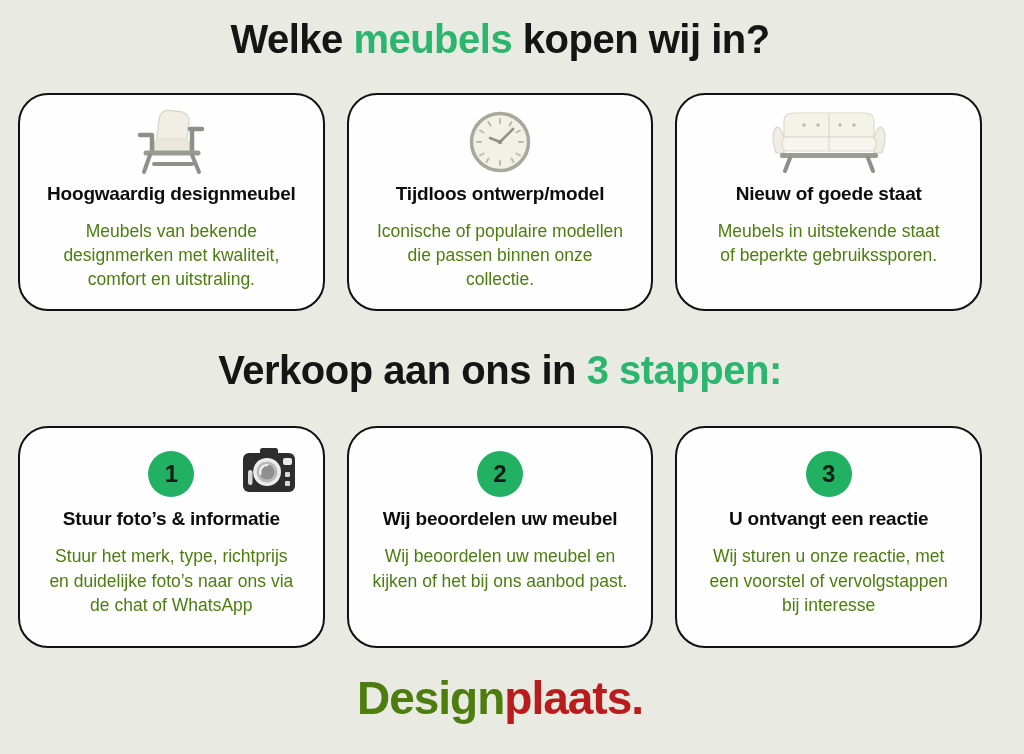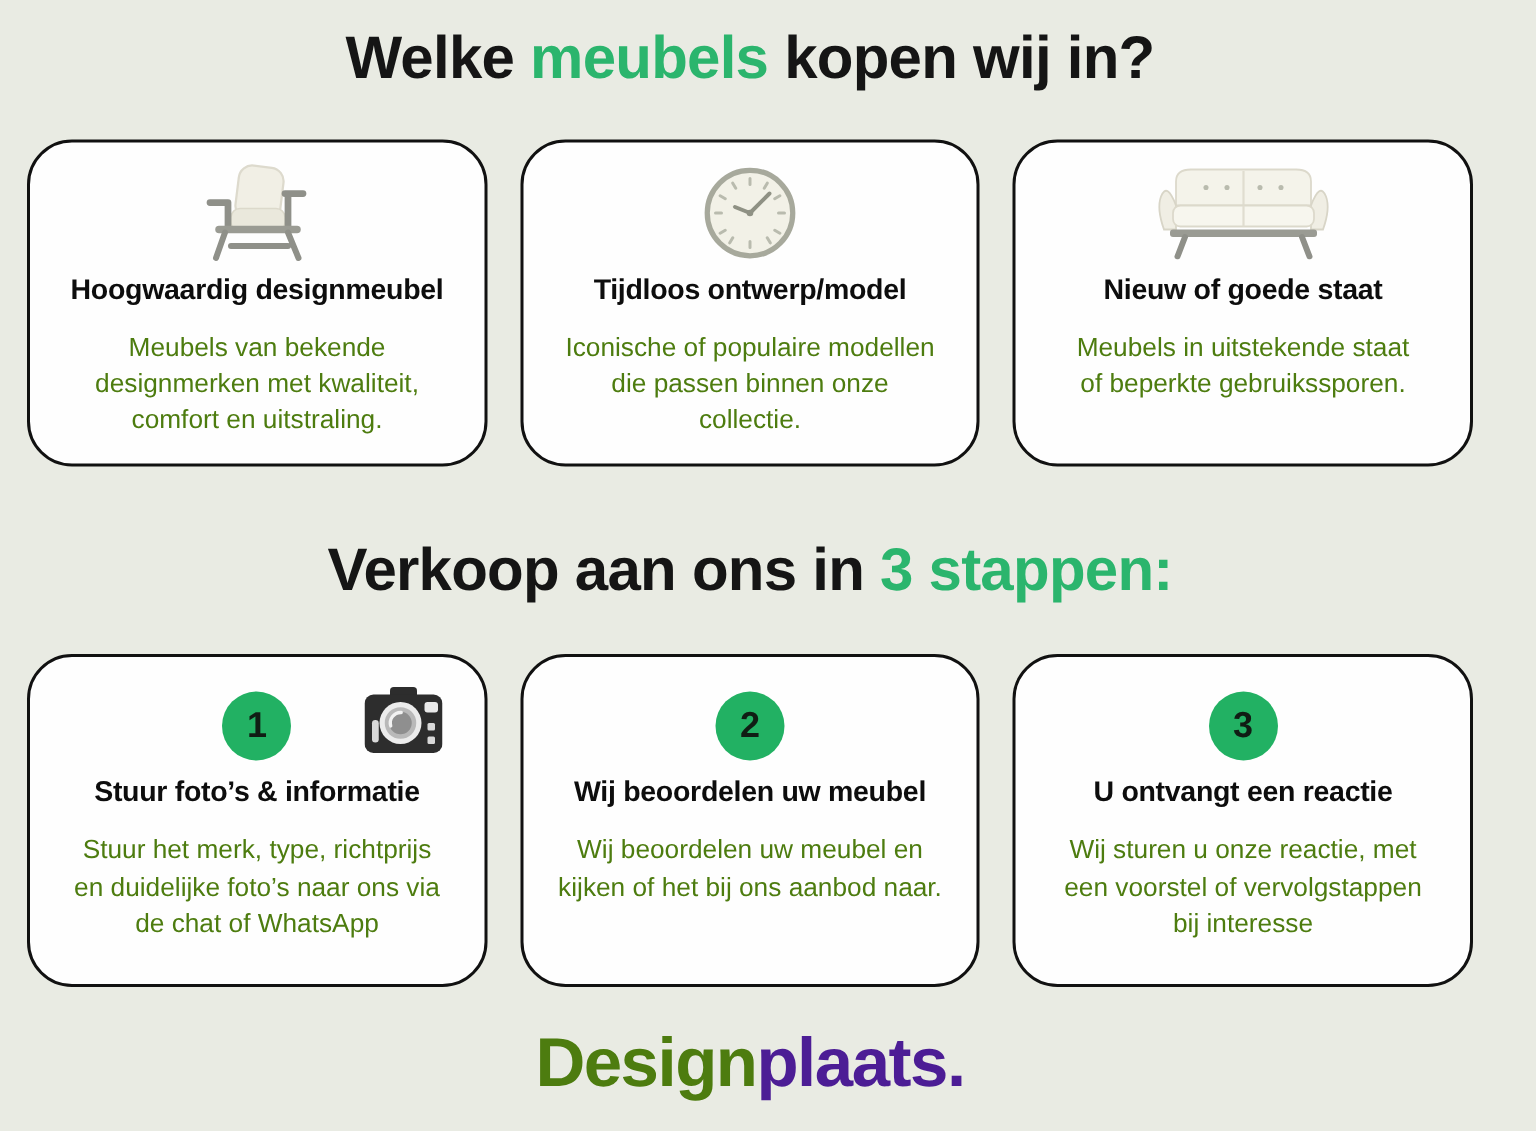--- a/index.html
+++ b/index.html
@@ -12,21 +12,21 @@
   .page {
     width: 1000px; height: 754px;
     display: flex; flex-direction: column; align-items: center;
   }
   .heading {
     margin-top: 16px;
     font-size: 40px; font-weight: 800; letter-spacing: -0.5px;
     color: #151515; text-align: center; line-height: 1.15;
   }
   .heading .hl { color: #2bb56d; }
-  .heading-steps { margin-top: 46px; }
+  .heading-steps { margin-top: 36px; }
   .card-row {
     width: 100%;
     display: flex; gap: 22px;
     padding: 0 18px;
     margin-top: 31px;
   }
   .card-row-steps { margin-top: 33px; }
   .card {
     flex: 1 1 0;
     background: #fefefe;
@@ -61,21 +61,21 @@
     margin-top: 6px;
   }
   .step-icon-slot { height: 58px; display: flex; align-items: center; }
   .camera-float { position: absolute; top: 20px; right: 28px; }
   .footer {
     margin-top: 27px;
     font-size: 46px; font-weight: 800; letter-spacing: -1px;
     text-align: center; line-height: 1;
   }
   .footer .brand-white { color: #4d7c0f; }
-  .footer .brand-green { color: #4c1d95; }
+  .footer .brand-green { color: #b91c1c; }
 </style>
 </head>
 <body>
 
 <div class="page">
 
   <h1 class="heading"><span>Welke </span><span class="hl">meubels</span><span> kopen wij in?</span></h1>
 
   <div class="card-row">
 
@@ -168,21 +168,21 @@
 en duidelijke foto’s naar ons via
 de chat of WhatsApp</div>
     </div>
 
     <div class="card">
       <div class="step-icon-slot">
         <div class="step-circle">2</div>
       </div>
       <div class="card-title">Wij beoordelen uw meubel</div>
       <div class="card-body">Wij beoordelen uw meubel en
-kijken of het bij ons aanbod naar.</div>
+kijken of het bij ons aanbod past.</div>
     </div>
 
     <div class="card">
       <div class="step-icon-slot">
         <div class="step-circle">3</div>
       </div>
       <div class="card-title">U ontvangt een reactie</div>
       <div class="card-body">Wij sturen u onze reactie, met
 een voorstel of vervolgstappen
 bij interesse</div>

